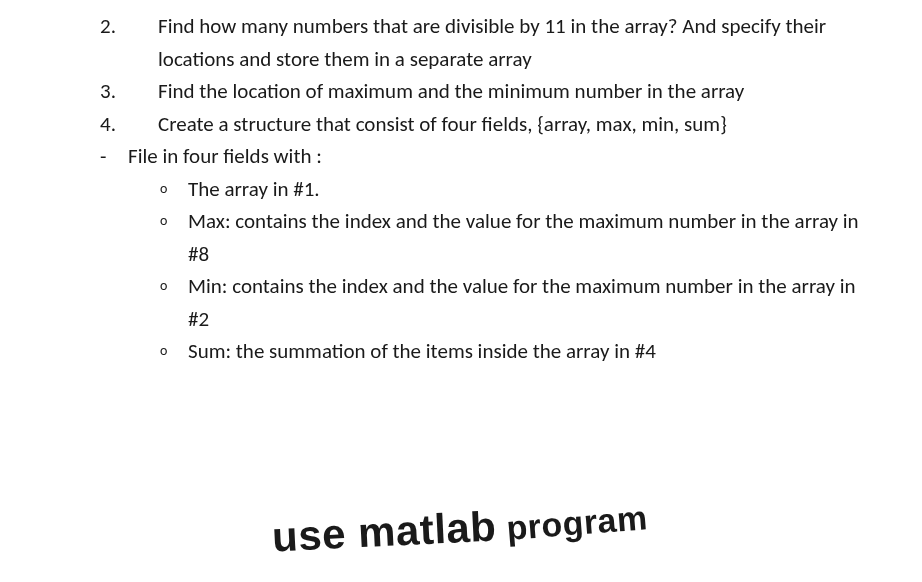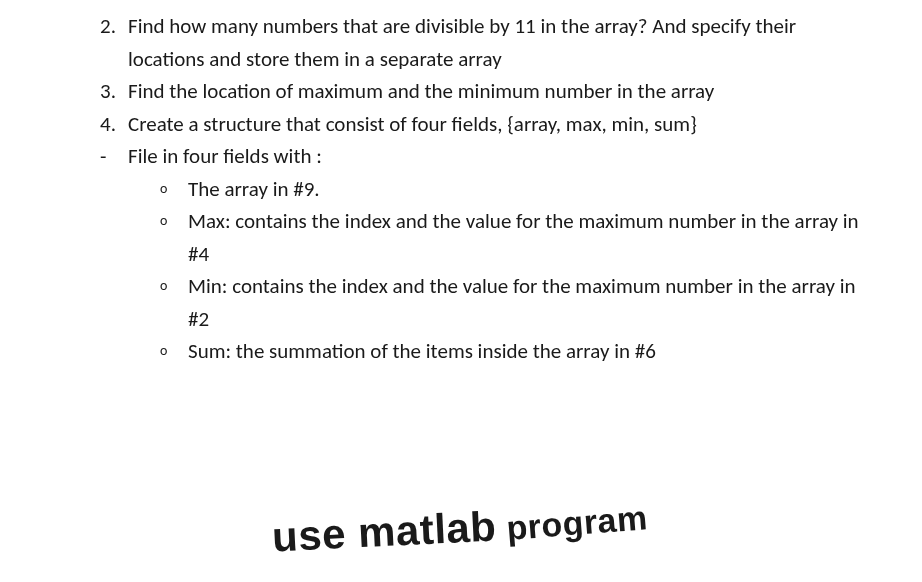--- a/index.html
+++ b/index.html
@@ -22,20 +22,21 @@
       display: flex;
       margin-left: 70px;
     }
     .ol-marker {
       min-width: 28px;
       text-align: left;
     }
     .ol-content {
       flex: 1;
       padding-right: 20px;
+      margin-left: 30px;
     }
     .dash-item {
       display: flex;
       margin-left: 70px;
     }
     .dash-marker {
       min-width: 28px;
       text-align: left;
     }
     .dash-content {
@@ -101,34 +102,34 @@
   <div class="ol-content">Create a structure that consist of four fields, {array, max, min, sum}</div>
 </div>
 
 <div class="dash-item">
   <div class="dash-marker">-</div>
   <div class="dash-content">File in four fields with :</div>
 </div>
 
 <div class="sub-item">
   <div class="sub-marker">o</div>
-  <div class="sub-content">The array in #9.</div>
+  <div class="sub-content">The array in #1.</div>
 </div>
 
 <div class="sub-item">
   <div class="sub-marker">o</div>
-  <div class="sub-content">Max: contains the index and the value for the maximum number in the array in #4</div>
+  <div class="sub-content">Max: contains the index and the value for the maximum number in the array in #8</div>
 </div>
 
 <div class="sub-item">
   <div class="sub-marker">o</div>
   <div class="sub-content">Min: contains the index and the value for the maximum number in the array in #2</div>
 </div>
 
 <div class="sub-item">
   <div class="sub-marker">o</div>
-  <div class="sub-content">Sum: the summation of the items inside the array in #6</div>
+  <div class="sub-content">Sum: the summation of the items inside the array in #4</div>
 </div>
 
 <div class="footer-line">
   <span class="footer-main">use matlab</span>
   <span class="footer-program">program</span>
 </div>
 
 </body></html>

